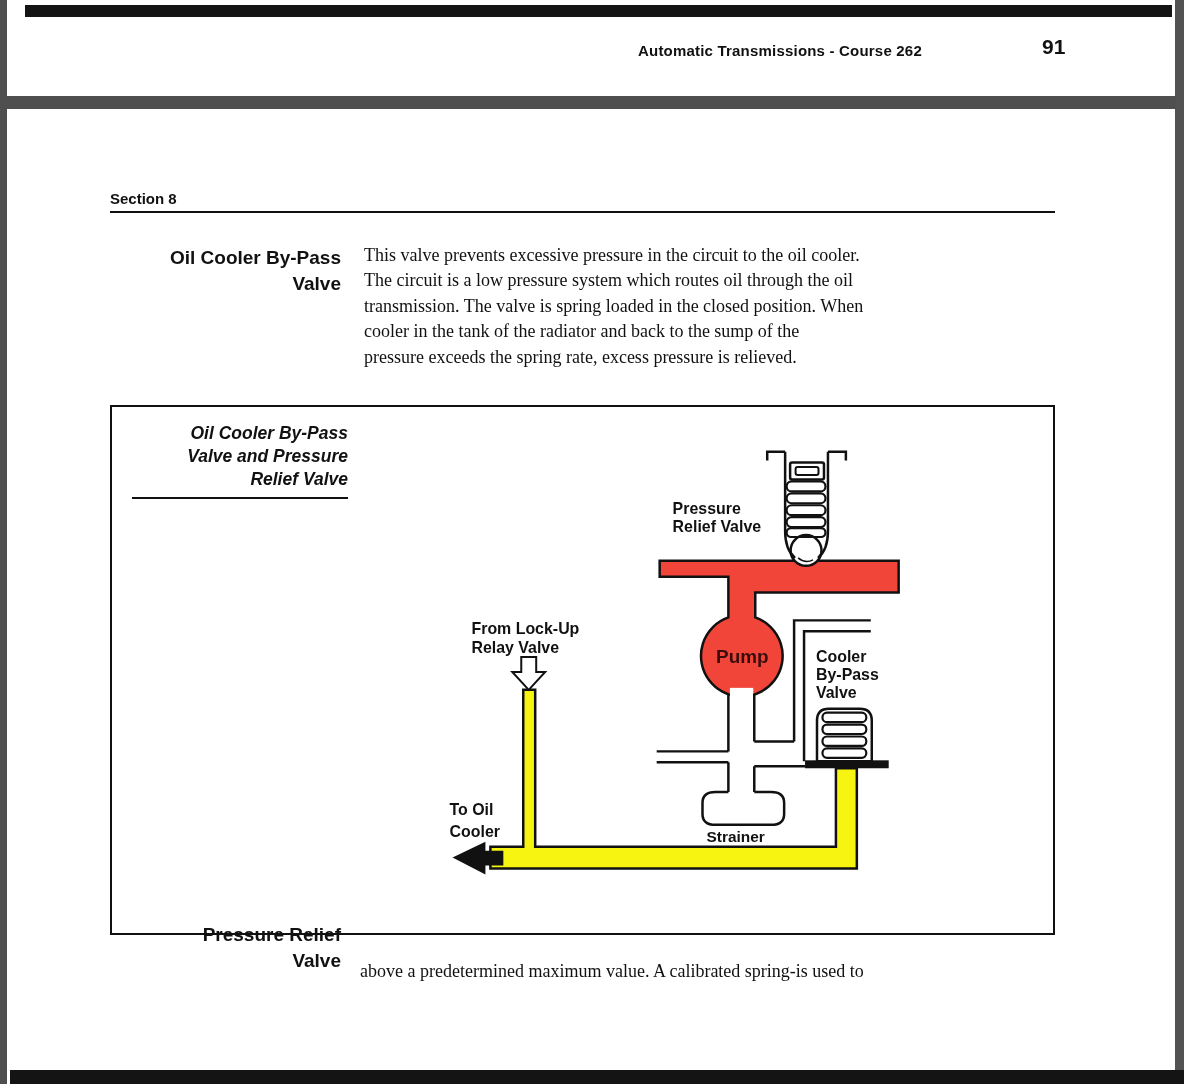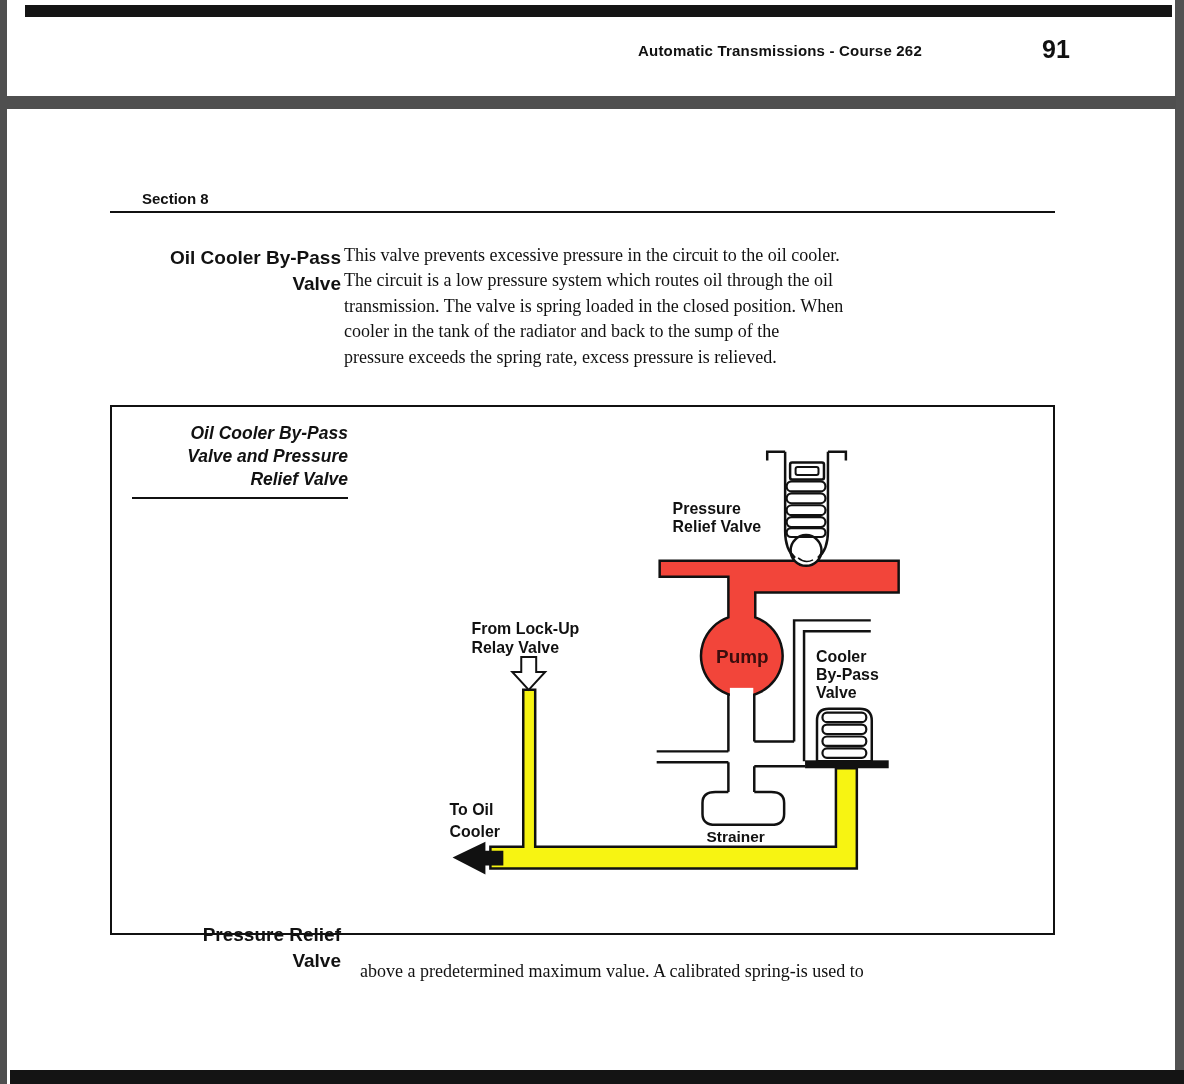--- a/index.html
+++ b/index.html
@@ -7,30 +7,30 @@
         font-family:"Liberation Sans",sans-serif;color:#111;}
   .abs{position:absolute;}
   
   .edge-left{left:0;top:0;width:7px;height:1084px;background:#4f4f4f;}
   .edge-right{right:0;top:0;width:9px;height:1084px;background:#525252;}
   .bar-top{left:25px;top:5px;width:1147px;height:12px;background:#141414;}
   .bar-gray{left:7px;top:96px;width:1169px;height:13px;background:#4f4f4f;}
   .bar-bottom{left:10px;top:1070px;width:1174px;height:14px;background:#141414;}
   
   .hdr-title{left:638px;top:42px;font-size:15px;font-weight:bold;letter-spacing:.2px;}
-  .hdr-page{left:1042px;top:35px;font-size:25px;font-weight:bold;}
+  .hdr-page{left:1042px;top:35px;font-size:21px;font-weight:bold;}
   
-  .section-label{left:110px;top:190px;font-size:15px;font-weight:bold;margin-left:32px;}
+  .section-label{left:110px;top:190px;font-size:15px;font-weight:bold;}
   .section-rule{left:110px;top:211px;width:945px;height:2px;background:#111;}
   
   .blk-head{width:208px;text-align:right;font-size:19px;font-weight:bold;line-height:26px;}
   .blk1-head{left:133px;top:245px;}
   .blk2-head{left:133px;top:922px;}
   .body-text{font-family:"Liberation Serif",serif;font-size:18px;line-height:25.4px;white-space:nowrap;}
-  .blk1-body{left:344px;top:243px;}
+  .blk1-body{left:364px;top:243px;}
   .blk2-body{left:360px;top:959px;}
   
   .fig-box{left:110px;top:405px;width:941px;height:526px;border:2px solid #111;background:#fff;}
   .fig-caption{position:absolute;left:20px;top:15px;width:216px;text-align:right;
                font-size:17.5px;font-weight:bold;font-style:italic;line-height:23px;}
   .fig-underline{position:absolute;left:20px;top:90px;width:216px;height:2px;background:#111;}
   .fig-svg{position:absolute;left:0;top:0;}
   svg text{font-family:"Liberation Sans",sans-serif;font-weight:bold;font-size:16px;fill:#111;}
   svg text.pump-t{font-size:19px;fill:#3a0d0d;}
   svg text.small-t{font-size:15.5px;}

